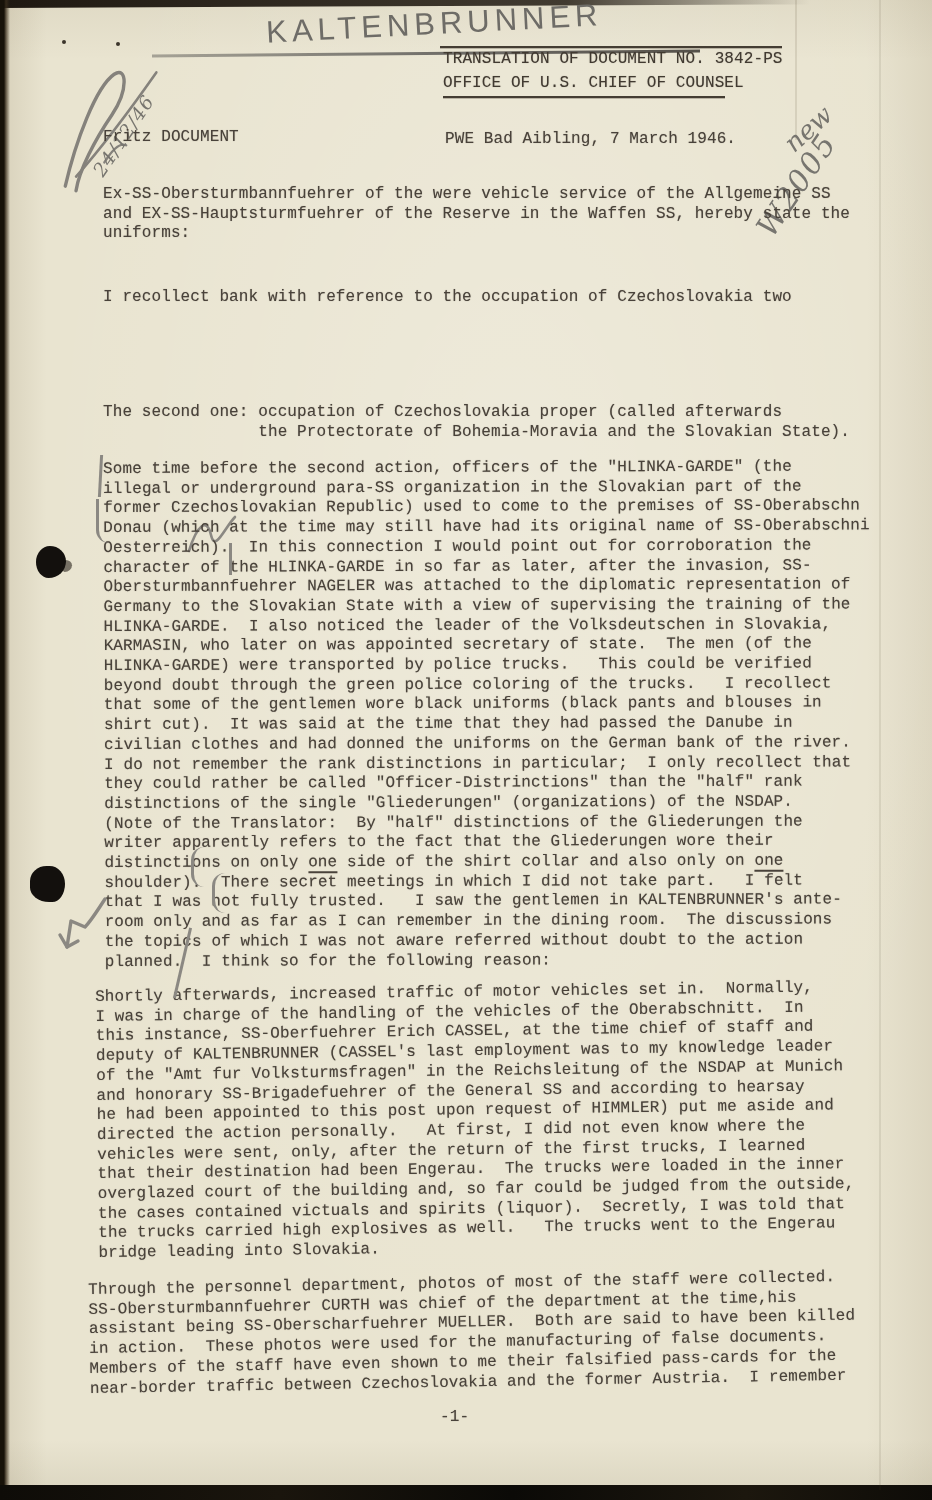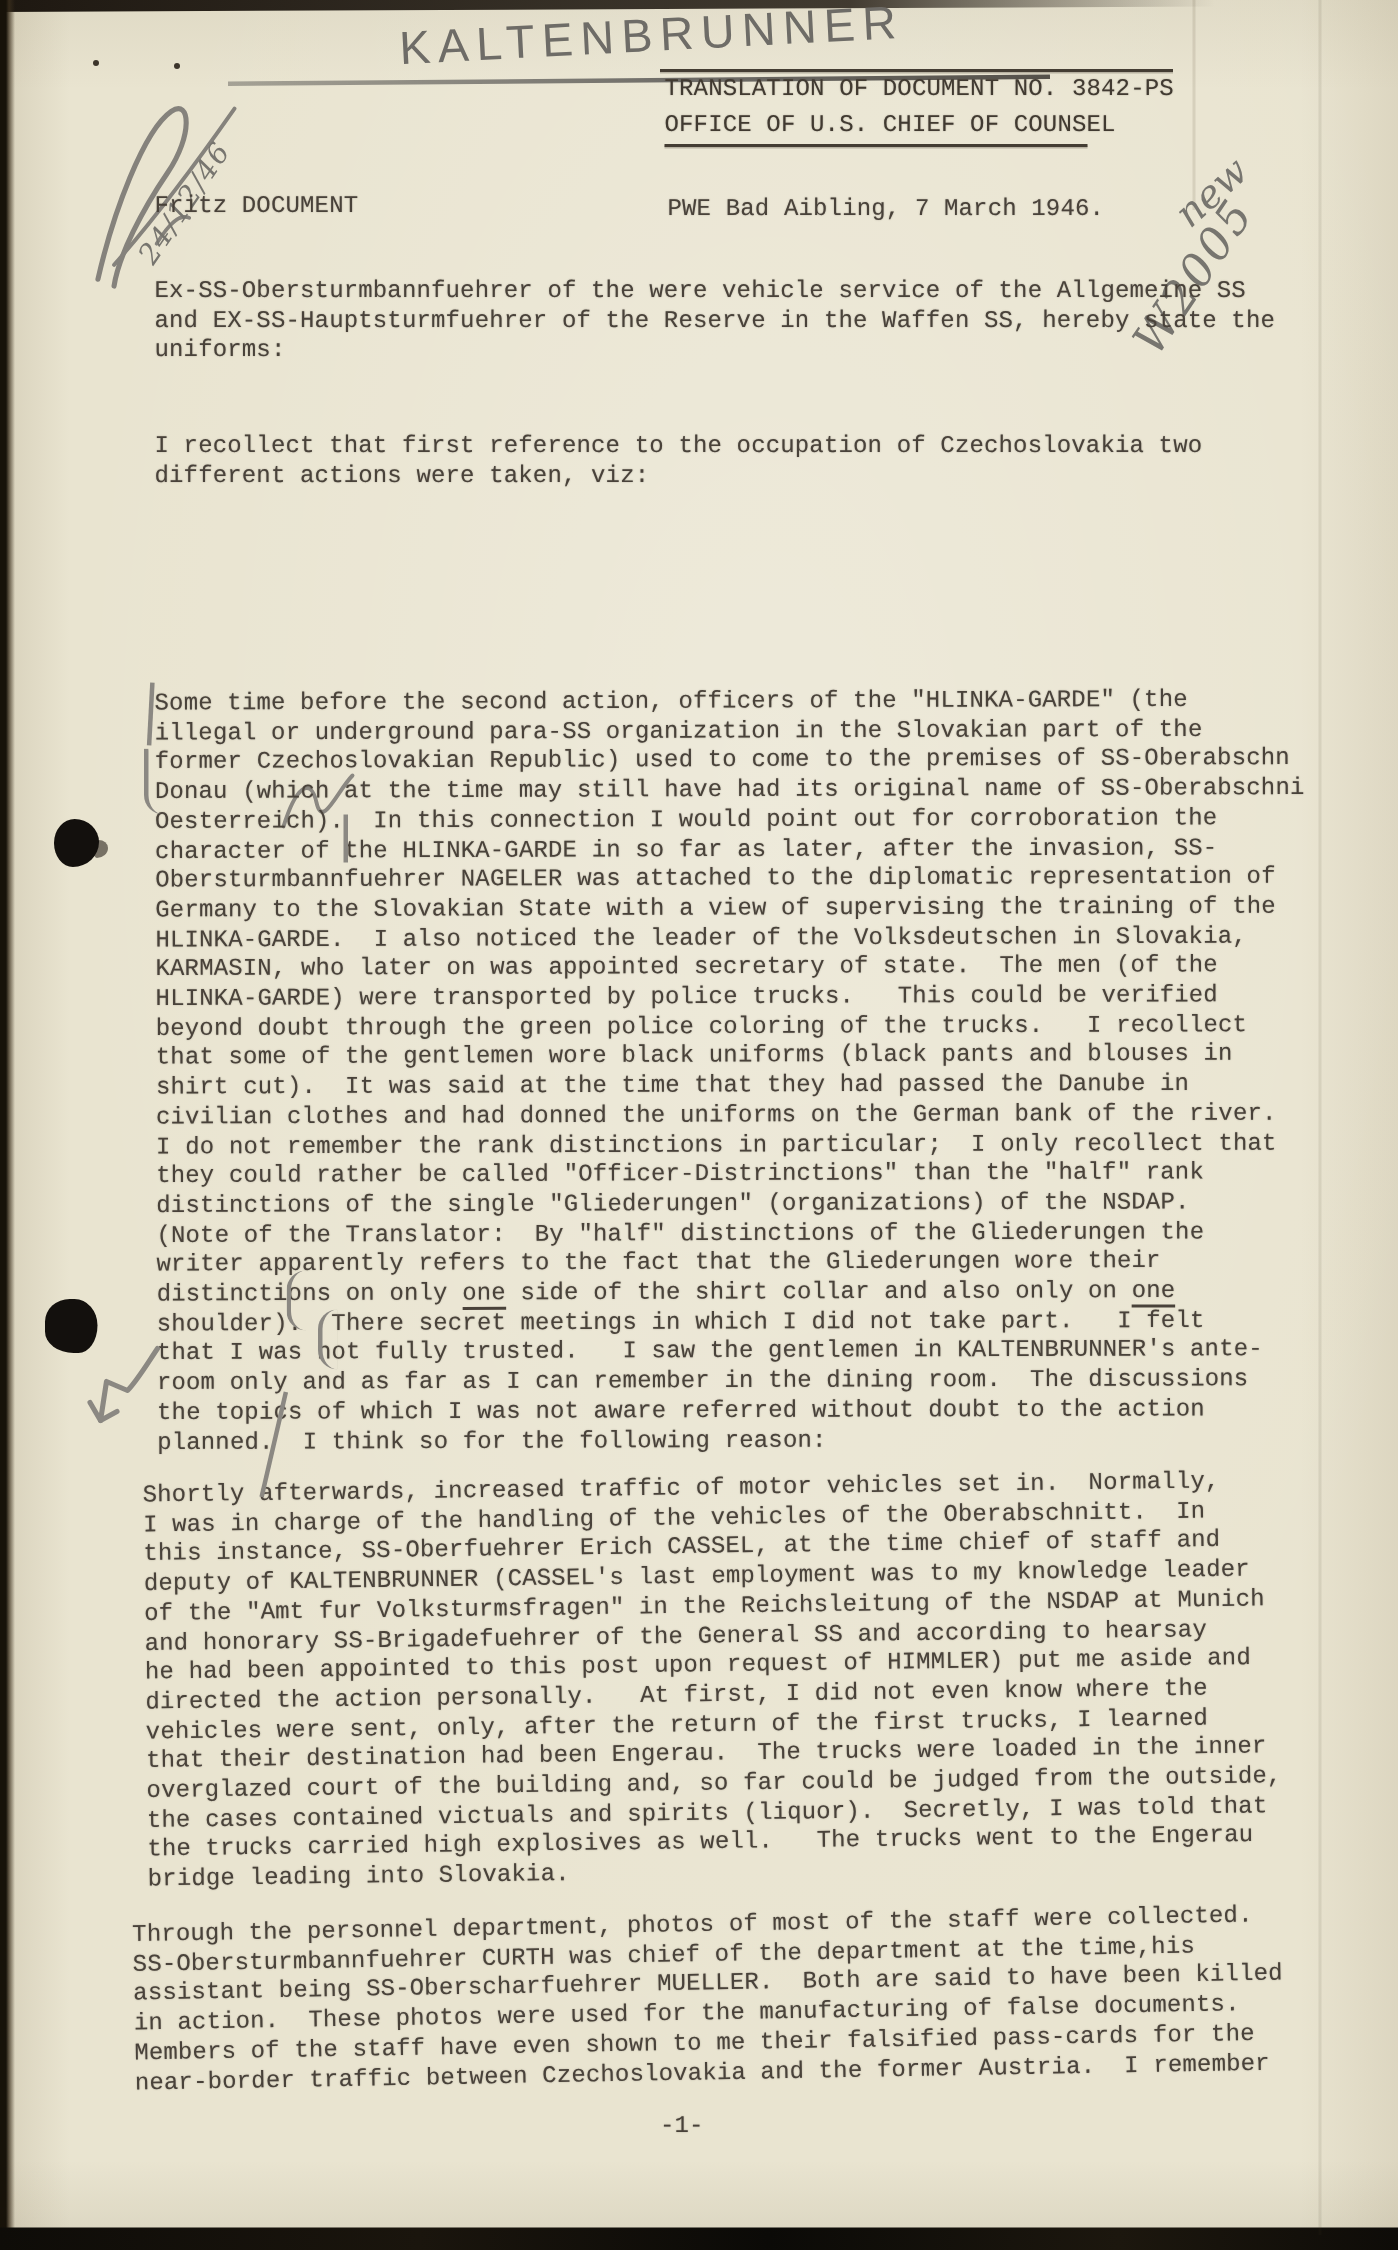--- a/index.html
+++ b/index.html
@@ -92,21 +92,22 @@
 
   <div class="rule" style="left:440px;top:46px;width:342px;"></div>
   <div class="typed hdr" style="left:443px;top:50px;">TRANSLATION OF DOCUMENT NO. 3842-PS</div>
   <div class="typed hdr" style="left:443px;top:74px;">OFFICE OF U.S. CHIEF OF COUNSEL</div>
   <div class="rule" style="left:443px;top:96px;width:282px;"></div>
 
   <div class="typed" style="left:103px;top:128px;">Fritz DOCUMENT</div>
   <div class="typed" style="left:445px;top:130px;">PWE Bad Aibling, 7 March 1946.</div>
 
   <div class="typed" style="left:103px;top:185px;"><div class="tline">Ex-SS-Obersturmbannfuehrer of the were vehicle service of the Allgemeine SS</div><div class="tline">and EX-SS-Hauptsturmfuehrer of the Reserve in the Waffen SS, hereby state the</div><div class="tline">uniforms:</div></div>
-  <div class="typed" style="left:103px;top:288px;"><div class="tline">I recollect that first reference to the occupation of Czechoslovakia two</div><div class="tline">different actions were taken, viz:</div></div>
+  <div class="typed" style="left:103px;top:288px;"><div class="tline">I recollect bank with reference to the occupation of Czechoslovakia two</div></div>
+  <div class="typed" style="left:103px;top:403px;"><div class="tline">The second one: occupation of Czechoslovakia proper (called afterwards</div><div class="tline">                the Protectorate of Bohemia-Moravia and the Slovakian State).</div></div>
   <div class="typed" style="left:103px;top:460px;transform:rotate(-.2deg);transform-origin:left top;"><div class="tline">Some time before the second action, officers of the "HLINKA-GARDE" (the</div><div class="tline">illegal or underground para-SS organization in the Slovakian part of the</div><div class="tline">former Czechoslovakian Republic) used to come to the premises of SS-Oberabschn</div><div class="tline">Donau (which at the time may still have had its original name of SS-Oberabschni</div><div class="tline">Oesterreich).  In this connection I would point out for corroboration the</div><div class="tline">character of the HLINKA-GARDE in so far as later, after the invasion, SS-</div><div class="tline">Obersturmbannfuehrer NAGELER was attached to the diplomatic representation of</div><div class="tline">Germany to the Slovakian State with a view of supervising the training of the</div><div class="tline">HLINKA-GARDE.  I also noticed the leader of the Volksdeutschen in Slovakia,</div><div class="tline">KARMASIN, who later on was appointed secretary of state.  The men (of the</div><div class="tline">HLINKA-GARDE) were transported by police trucks.   This could be verified</div><div class="tline">beyond doubt through the green police coloring of the trucks.   I recollect</div><div class="tline">that some of the gentlemen wore black uniforms (black pants and blouses in</div><div class="tline">shirt cut).  It was said at the time that they had passed the Danube in</div><div class="tline">civilian clothes and had donned the uniforms on the German bank of the river.</div><div class="tline">I do not remember the rank distinctions in particular;  I only recollect that</div><div class="tline">they could rather be called "Officer-Distrinctions" than the "half" rank</div><div class="tline">distinctions of the single "Gliederungen" (organizations) of the NSDAP.</div><div class="tline">(Note of the Translator:  By "half" distinctions of the Gliederungen the</div><div class="tline">writer apparently refers to the fact that the Gliederungen wore their</div><div class="tline">distinctions on only <u>one</u> side of the shirt collar and also only on <u>one</u></div><div class="tline">shoulder).  There secret meetings in which I did not take part.   I felt</div><div class="tline">that I was not fully trusted.   I saw the gentlemen in KALTENBRUNNER's ante-</div><div class="tline">room only and as far as I can remember in the dining room.  The discussions</div><div class="tline">the topics of which I was not aware referred without doubt to the action</div><div class="tline">planned.  I think so for the following reason:</div></div>
   <div class="typed" style="left:95px;top:988px;transform:rotate(-.75deg);transform-origin:left top;"><div class="tline">Shortly afterwards, increased traffic of motor vehicles set in.  Normally,</div><div class="tline">I was in charge of the handling of the vehicles of the Oberabschnitt.  In</div><div class="tline">this instance, SS-Oberfuehrer Erich CASSEL, at the time chief of staff and</div><div class="tline">deputy of KALTENBRUNNER (CASSEL's last employment was to my knowledge leader</div><div class="tline">of the "Amt fur Volksturmsfragen" in the Reichsleitung of the NSDAP at Munich</div><div class="tline">and honorary SS-Brigadefuehrer of the General SS and according to hearsay</div><div class="tline">he had been appointed to this post upon request of HIMMLER) put me aside and</div><div class="tline">directed the action personally.   At first, I did not even know where the</div><div class="tline">vehicles were sent, only, after the return of the first trucks, I learned</div><div class="tline">that their destination had been Engerau.  The trucks were loaded in the inner</div><div class="tline">overglazed court of the building and, so far could be judged from the outside,</div><div class="tline">the cases contained victuals and spirits (liquor).  Secretly, I was told that</div><div class="tline">the trucks carried high explosives as well.   The trucks went to the Engerau</div><div class="tline">bridge leading into Slovakia.</div></div>
   <div class="typed" style="left:88px;top:1281px;transform:rotate(-1deg);transform-origin:left top;"><div class="tline">Through the personnel department, photos of most of the staff were collected.</div><div class="tline">SS-Obersturmbannfuehrer CURTH was chief of the department at the time,his</div><div class="tline">assistant being SS-Oberscharfuehrer MUELLER.  Both are said to have been killed</div><div class="tline">in action.  These photos were used for the manufacturing of false documents.</div><div class="tline">Members of the staff have even shown to me their falsified pass-cards for the</div><div class="tline">near-border traffic between Czechoslovakia and the former Austria.  I remember</div></div>
 
   <div class="pmark bar-some"></div>
   <div class="parc paren-some"></div>
   <div class="pmark bar-oest"></div>
   <div class="parc paren-1"></div>
   <div class="parc paren-2"></div>
   <div class="pmark slash-planned"></div>

